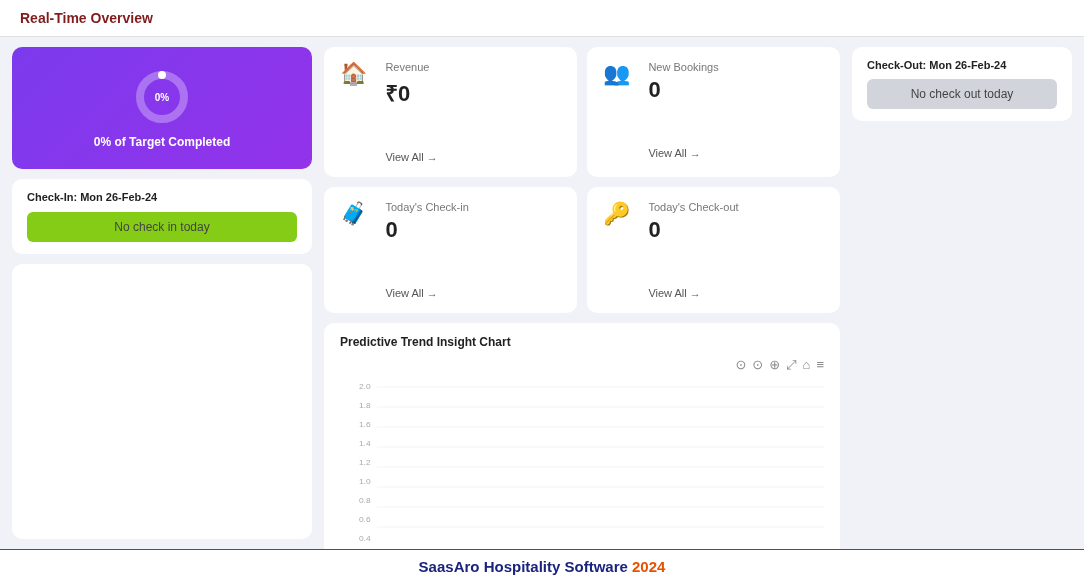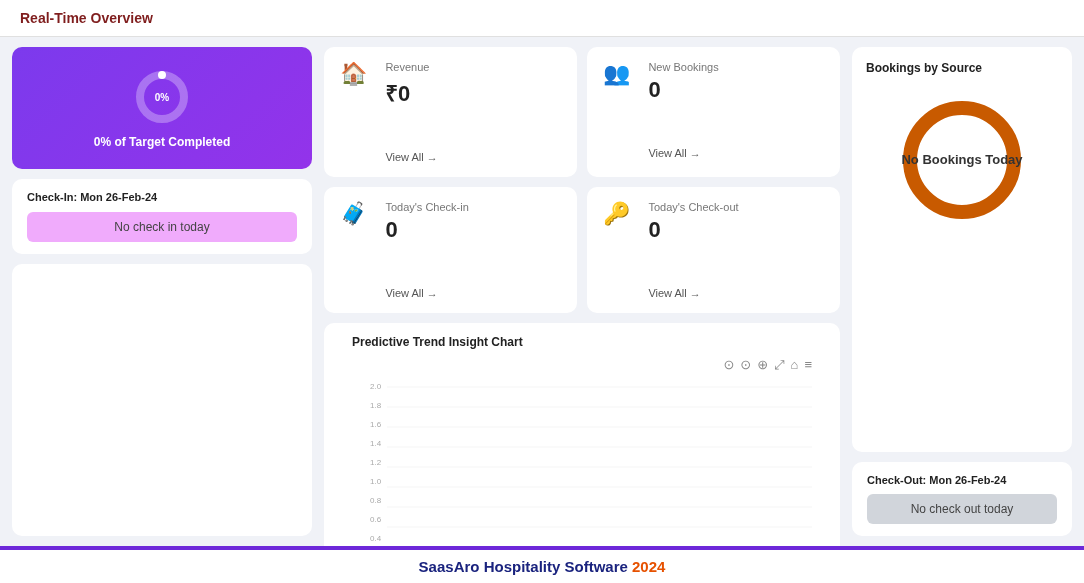--- a/index.html
+++ b/index.html
@@ -95,21 +95,21 @@
       color: #555;
       margin-bottom: 9px;
     }
 
     .checkin-info .label span {
       font-weight: 700;
       color: #222;
     }
 
     .no-checkin-btn {
-      background: #f0abfc;
+      background: #84cc16;
       border: none;
       border-radius: 6px;
       padding: 8px 0;
       width: 100%;
       font-size: 12px;
       color: #444;
       text-align: center;
       cursor: default;
     }
 
@@ -211,21 +211,21 @@
       gap: 10px;
     }
 
     .metric-details {
       flex: 1;
     }
 
     .chart-card {
       background: #fff;
       border-radius: 10px;
-      padding: 12px 28px;
+      padding: 12px 16px;
       flex: 1;
     }
 
     .chart-title {
       font-size: 12px;
       font-weight: 700;
       color: #222;
       margin-bottom: 8px;
     }
 
@@ -326,21 +326,21 @@
       text-align: center;
       cursor: default;
     }
 
     
     .footer-bar {
       background: #fff;
       padding: 8px 20px;
       text-align: center;
       font-size: 15px;
-      border-top: 4px solid #6d28d9;
+      border-top: 1px solid #6d28d9;
     }
 
     .footer-bar .brand {
       font-weight: 700;
       color: #1a237e;
     }
 
     .footer-bar .year {
       font-weight: 700;
       color: #e65100;
@@ -469,29 +469,20 @@
             <line x1="35" y1="130" x2="460" y2="130" stroke="#e8e8e8" stroke-width="0.5"></line>
             <line x1="35" y1="150" x2="460" y2="150" stroke="#e8e8e8" stroke-width="0.5"></line>
           </svg>
         </div>
       </div>
 
     </div>
 
     <div class="right-panel">
 
-      <div class="bookings-source-card">
-        <div class="bookings-source-title">Bookings by Source</div>
-        <div class="donut-big">
-          <svg width="130" height="130" viewBox="0 0 130 130">
-            <circle cx="65" cy="65" r="52" fill="none" stroke="#c85a00" stroke-width="14"></circle>
-          </svg>
-          <div class="donut-big-label">No Bookings Today</div>
-        </div>
-      </div>
 
       <div class="checkout-info">
         <div class="label">
           <span>Check-Out:</span>
           <span>Mon 26-Feb-24</span>
         </div>
         <button class="no-checkout-btn">No check out today</button>
       </div>
 
     </div>

